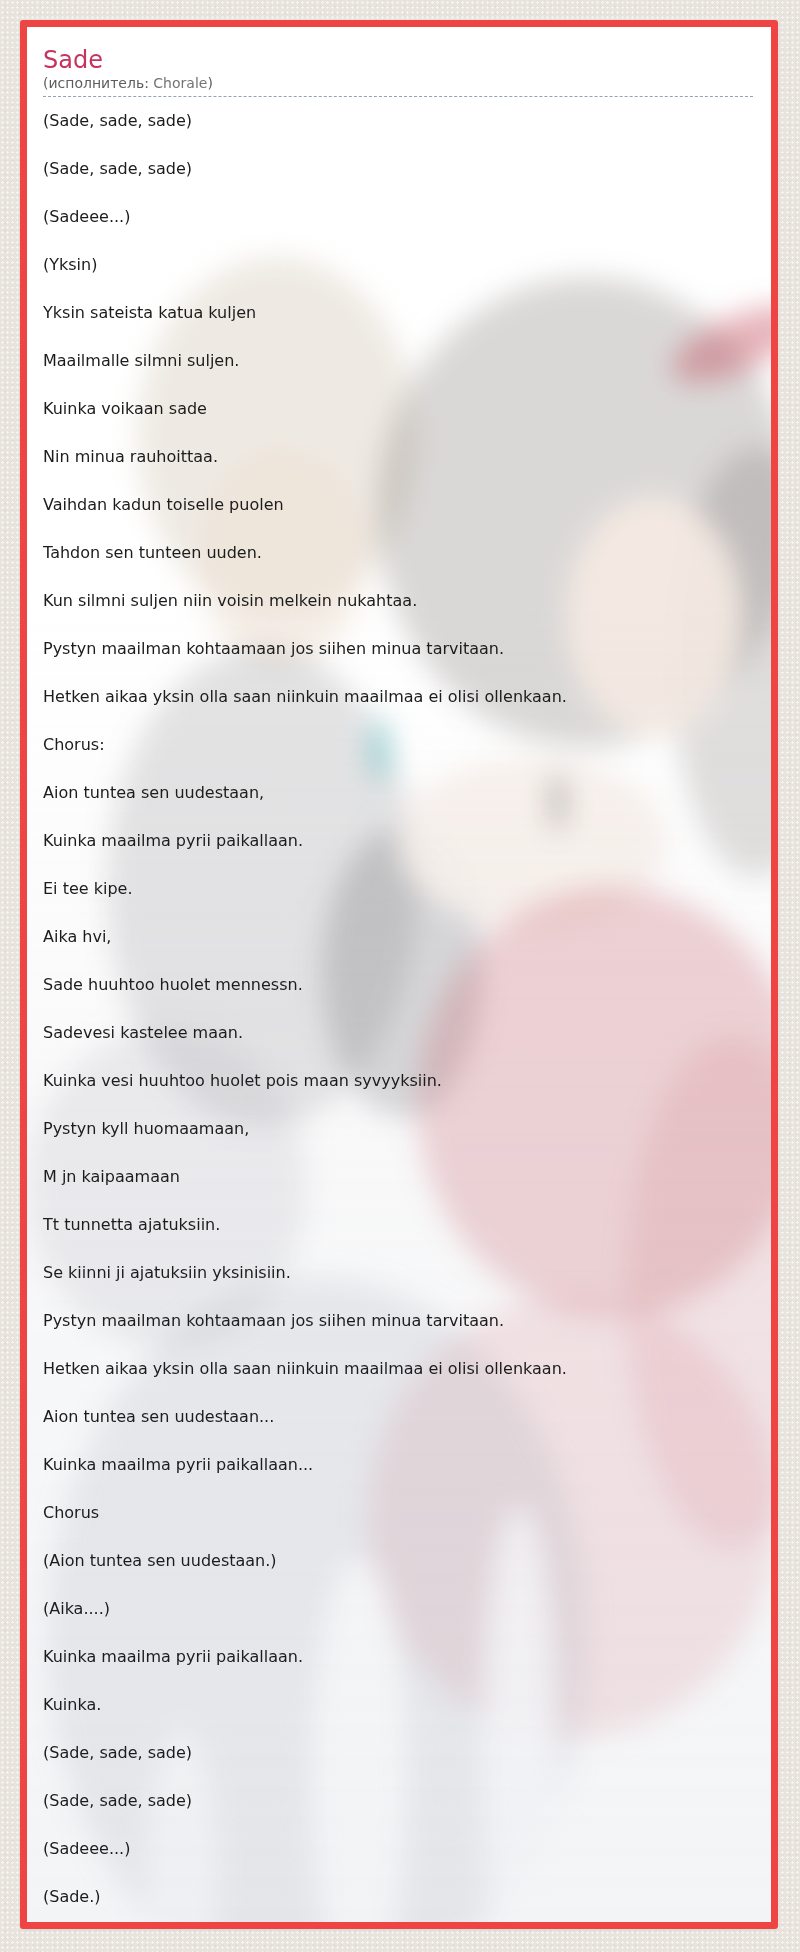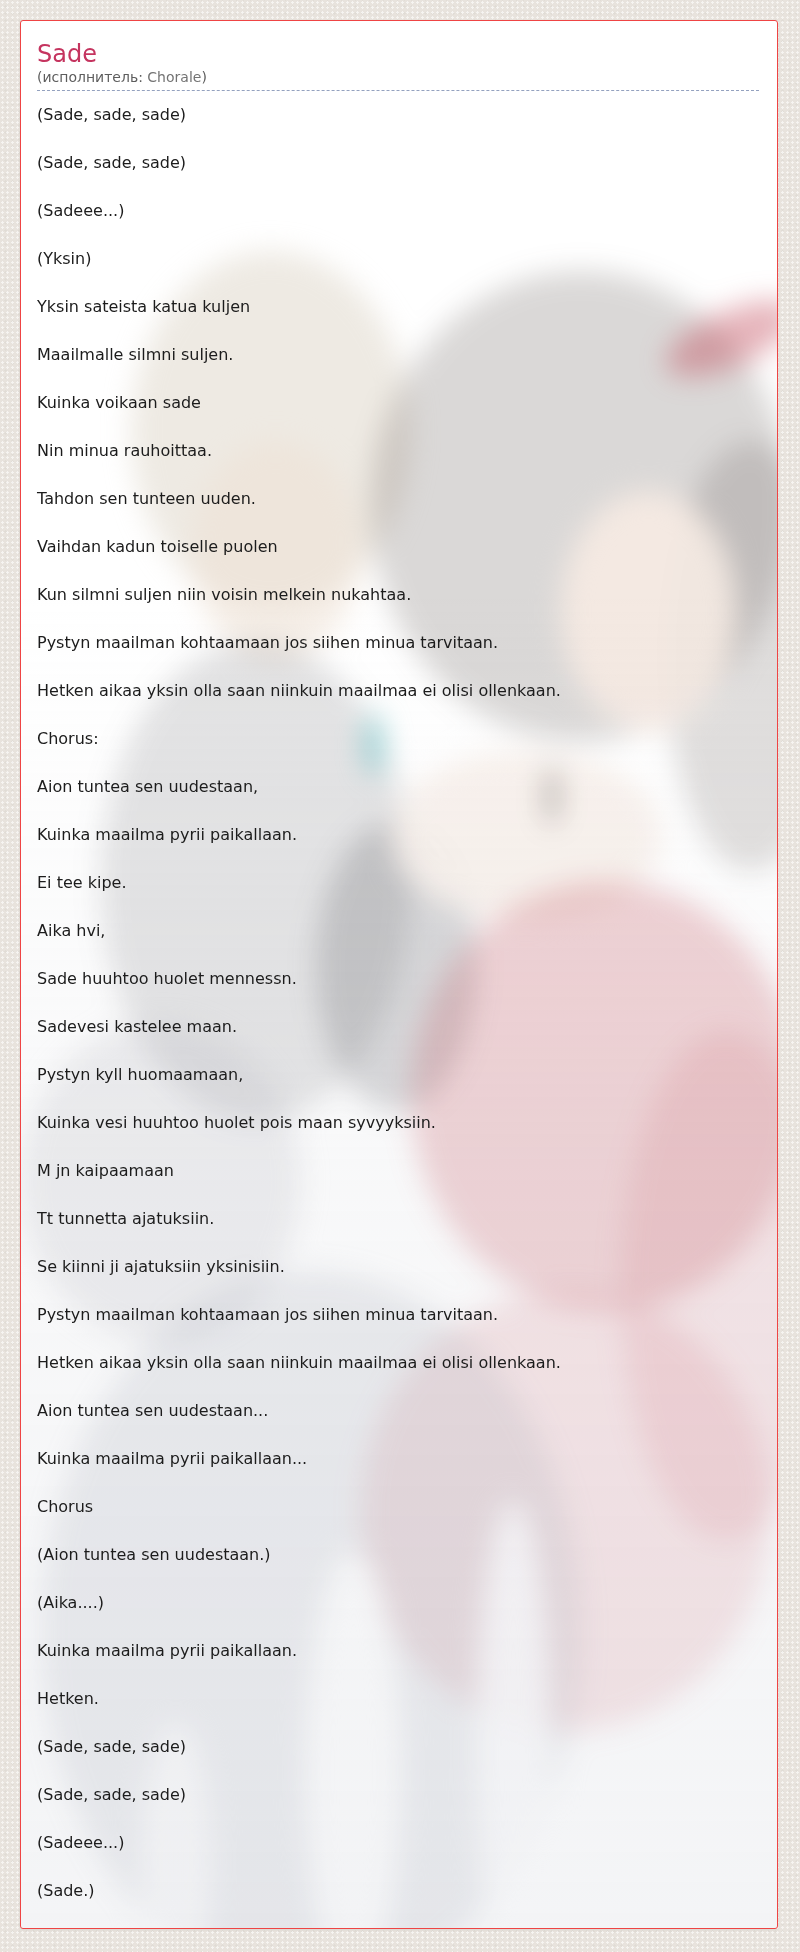--- a/index.html
+++ b/index.html
@@ -16,21 +16,21 @@
     background-size: 5px 5px, 7px 7px;
     background-position: 0 0, 2px 3px;
     overflow: hidden;
   }
 
   .card {
     position: absolute;
     left: 20px; top: 20px;
     width: 758px; height: 1909px;
     background: #ffffff;
-    border: 1px solid #ef4444;
+    border: 7px solid #ef4444;
     border-radius: 3px;
     box-shadow: 0 1px 3px rgba(0,0,0,0.06);
     overflow: hidden;
   }
 
   
   .photo { position: absolute; inset: 0; overflow: hidden; pointer-events: none; }
   .photo-wash {
     position: absolute; inset: 0;
     background: linear-gradient(to bottom,
@@ -131,45 +131,45 @@
 
     <div class="lyrics">
       <div class="lyric-line">(Sade, sade, sade)</div>
       <div class="lyric-line">(Sade, sade, sade)</div>
       <div class="lyric-line">(Sadeee...)</div>
       <div class="lyric-line">(Yksin)</div>
       <div class="lyric-line">Yksin sateista katua kuljen</div>
       <div class="lyric-line">Maailmalle silmni suljen.</div>
       <div class="lyric-line">Kuinka voikaan sade</div>
       <div class="lyric-line">Nin minua rauhoittaa.</div>
+      <div class="lyric-line">Vaihdan kadun toiselle puolen</div>
       <div class="lyric-line">Tahdon sen tunteen uuden.</div>
-      <div class="lyric-line">Vaihdan kadun toiselle puolen</div>
       <div class="lyric-line">Kun silmni suljen niin voisin melkein nukahtaa.</div>
       <div class="lyric-line">Pystyn maailman kohtaamaan jos siihen minua tarvitaan.</div>
       <div class="lyric-line">Hetken aikaa yksin olla saan niinkuin maailmaa ei olisi ollenkaan.</div>
       <div class="lyric-line">Chorus:</div>
       <div class="lyric-line">Aion tuntea sen uudestaan,</div>
       <div class="lyric-line">Kuinka maailma pyrii paikallaan.</div>
       <div class="lyric-line">Ei tee kipe.</div>
       <div class="lyric-line">Aika hvi,</div>
       <div class="lyric-line">Sade huuhtoo huolet mennessn.</div>
       <div class="lyric-line">Sadevesi kastelee maan.</div>
+      <div class="lyric-line">Kuinka vesi huuhtoo huolet pois maan syvyyksiin.</div>
       <div class="lyric-line">Pystyn kyll huomaamaan,</div>
-      <div class="lyric-line">Kuinka vesi huuhtoo huolet pois maan syvyyksiin.</div>
       <div class="lyric-line">M jn kaipaamaan</div>
       <div class="lyric-line">Tt tunnetta ajatuksiin.</div>
       <div class="lyric-line">Se kiinni ji ajatuksiin yksinisiin.</div>
       <div class="lyric-line">Pystyn maailman kohtaamaan jos siihen minua tarvitaan.</div>
       <div class="lyric-line">Hetken aikaa yksin olla saan niinkuin maailmaa ei olisi ollenkaan.</div>
       <div class="lyric-line">Aion tuntea sen uudestaan...</div>
       <div class="lyric-line">Kuinka maailma pyrii paikallaan...</div>
       <div class="lyric-line">Chorus</div>
       <div class="lyric-line">(Aion tuntea sen uudestaan.)</div>
       <div class="lyric-line">(Aika....)</div>
       <div class="lyric-line">Kuinka maailma pyrii paikallaan.</div>
-      <div class="lyric-line">Hetken.</div>
+      <div class="lyric-line">Kuinka.</div>
       <div class="lyric-line">(Sade, sade, sade)</div>
       <div class="lyric-line">(Sade, sade, sade)</div>
       <div class="lyric-line">(Sadeee...)</div>
       <div class="lyric-line">(Sade.)</div>
     </div>
   </div>
 </div>
 
 </body></html>

